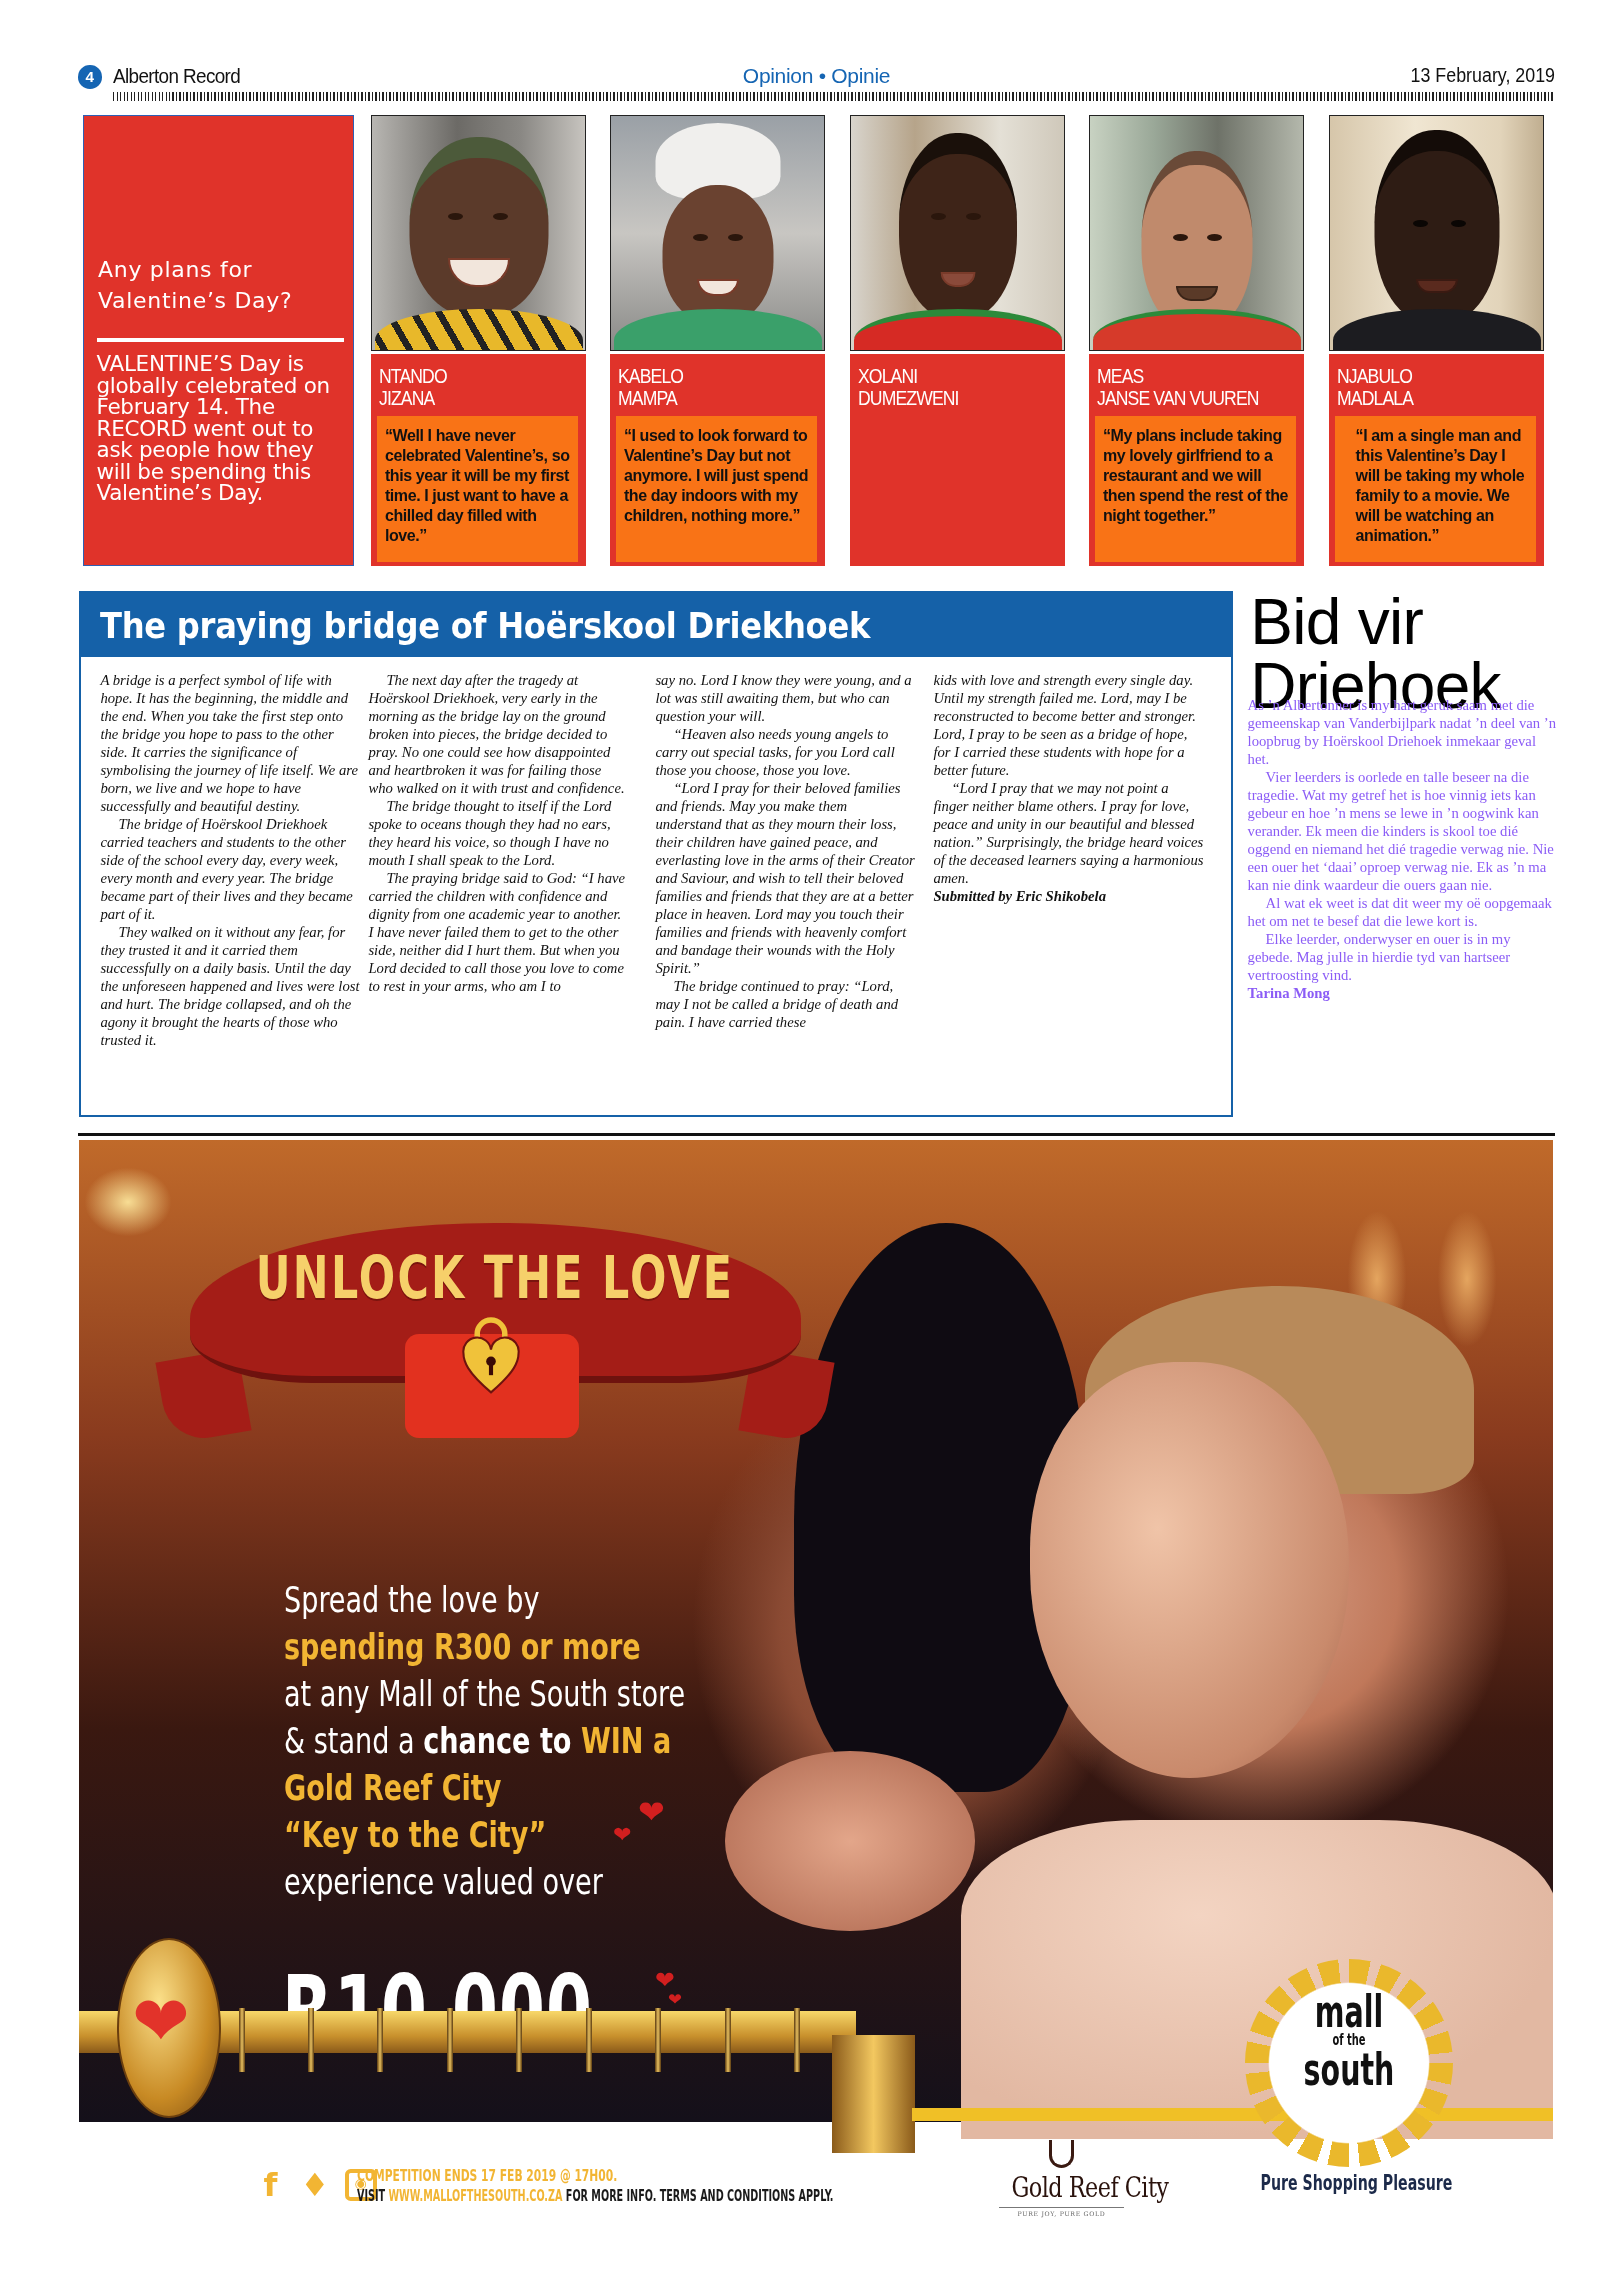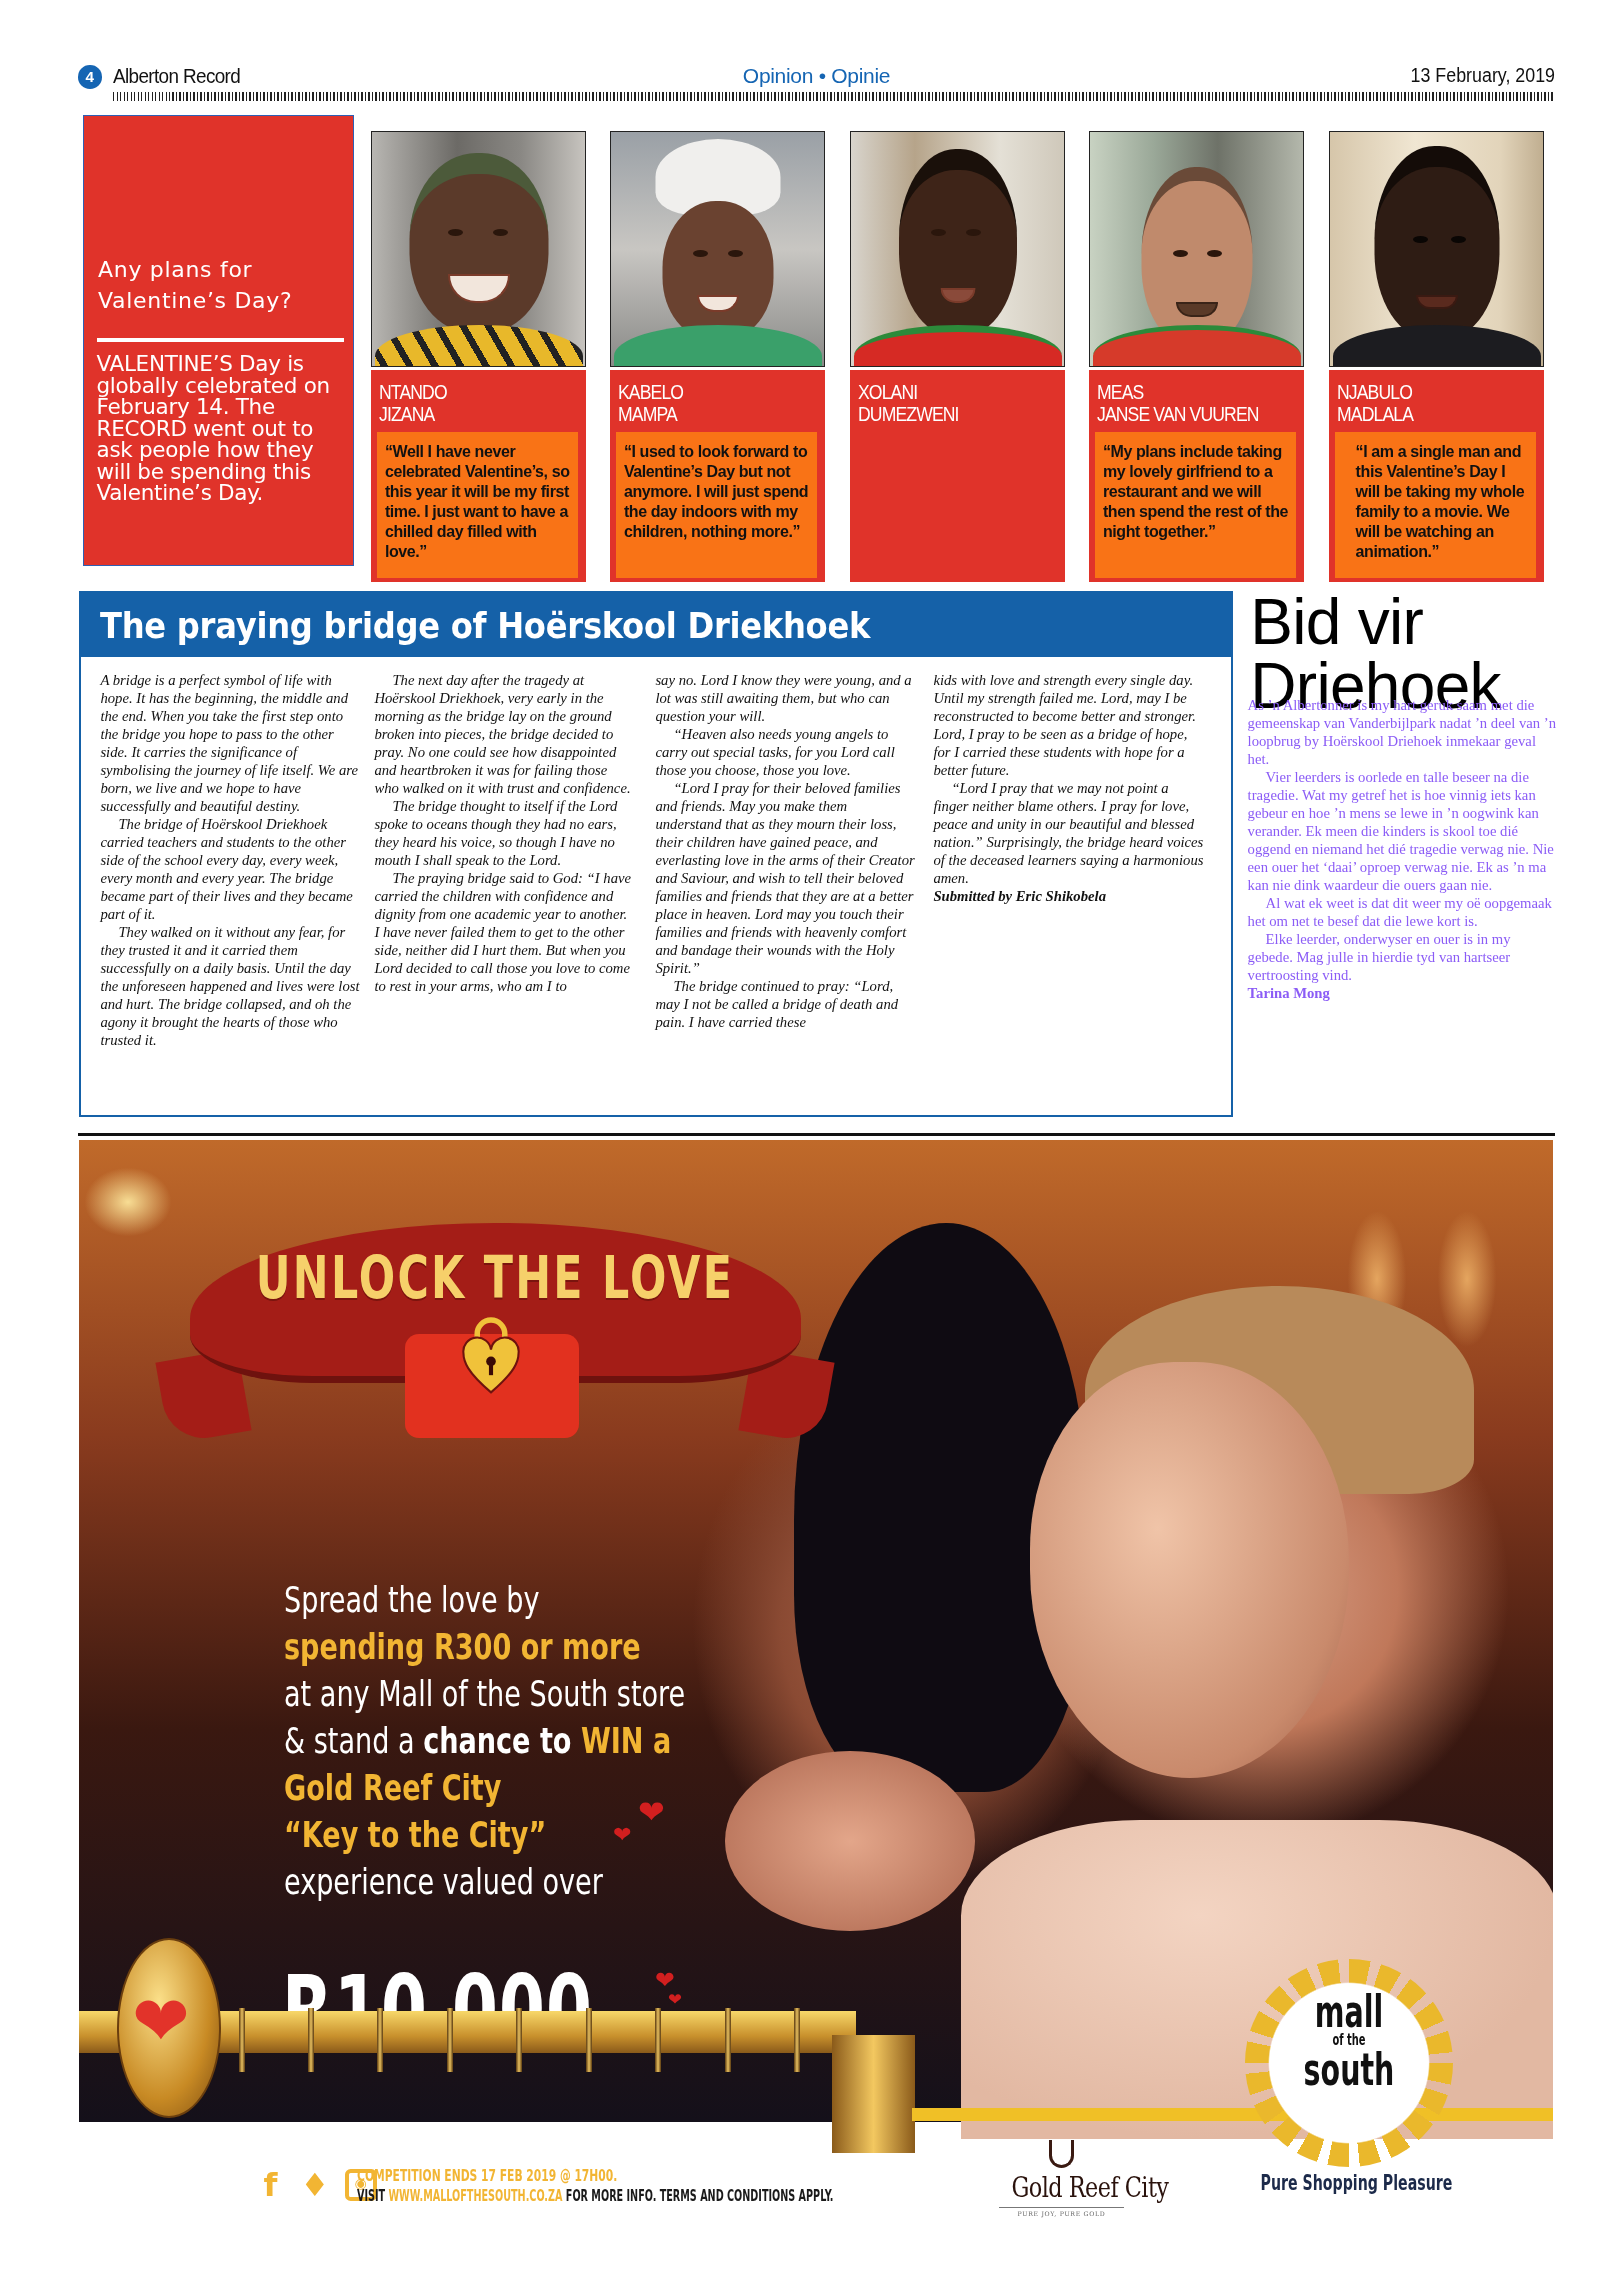--- a/index.html
+++ b/index.html
@@ -16,21 +16,21 @@
   .rule-hatch { position: absolute; left: 35px; right: 0; top: 30.5px; height: 9.7px;
     background: repeating-linear-gradient(90deg, #222 0 1.4px, #fff 1.4px 3.5px); }
 
   
   .intro-box { position: absolute; left: 83px; top: 115px; width: 271px; height: 451px; background: #e0332a; border: 1.4px solid #2f5fb4; color: #fff; }
   .intro-q { position: absolute; left: 14px; top: 139px; width: 243px; font: 22px "DejaVu Sans", sans-serif; line-height: 30.5px; letter-spacing: 0.7px; }
   .intro-rule { position: absolute; left: 12.5px; top: 222px; width: 247px; height: 4.2px; background: #fff; }
   .intro-text { position: absolute; left: 12.5px; top: 237px; width: 250px; font: 21.5px "DejaVu Sans", sans-serif; line-height: 21.5px; letter-spacing: -0.3px; }
 
   .voxrow { position: absolute; left: 371px; top: 115px; width: 1183px; height: 451px; }
-  .vox { position: absolute; top: 16px; width: 215px; height: 534px; }
+  .vox { position: absolute; top: 0; width: 215px; height: 534px; }
   .vox-photo { position: absolute; left: 0; top: 0; width: 215px; height: 236px; border: 1.4px solid #222; overflow: hidden; }
   .vox-photo .bg { position: absolute; inset: 0; }
   .vox-photo .head { position: absolute; left: 50%; transform: translateX(-50%); border-radius: 48% 48% 45% 45%; }
   .vox-photo .shirt { position: absolute; left: 50%; bottom: -21px; transform: translateX(-50%); width: 208px; height: 62px; border-radius: 50% 50% 0 0; }
   .vox-photo .eye { position: absolute; width: 15.3px; height: 7px; background: #2a160c; border-radius: 50%; }
   .vox-photo .mouth { position: absolute; left: 50%; transform: translateX(-50%); background: #f2e6dc; border-radius: 0 0 28px 28px; border: 2.8px solid #7a3b2a; }
   .vox-card { position: absolute; left: 0; top: 239px; width: 215px; height: 212px; background: #e0332a; }
   .vox-name { position: absolute; left: 8.3px; top: 11px; width: 208px; color: #fff; font: 20px "Liberation Sans", sans-serif; line-height: 22px; letter-spacing: -1px; transform: scaleX(0.88); transform-origin: left; white-space: nowrap; }
   .vox-quote-box { position: absolute; left: 5.6px; top: 62px; width: 201px; height: 146px; background: #f97316; }
   .vox-quote { position: absolute; left: 8.3px; top: 9.7px; width: 191px; font: bold 16px "Liberation Sans", sans-serif; line-height: 20px; color: #111; letter-spacing: -0.4px; }
@@ -234,21 +234,21 @@
 <article class="article">
   <div class="article-head">
     <h1 class="article-title">The praying bridge of Hoërskool Driekhoek</h1>
   </div>
   <div class="cols">
     <div class="col" style="left:0">
       <p>A bridge is a perfect symbol of life with hope. It has the beginning, the middle and the end. When you take the first step onto the bridge you hope to pass to the other side. It carries the significance of symbolising the journey of life itself. We are born, we live and we hope to have successfully and beautiful destiny.</p>
       <p class="ind">The bridge of Hoërskool Driekhoek carried teachers and students to the other side of the school every day, every week, every month and every year. The bridge became part of their lives and they became part of it.</p>
       <p class="ind">They walked on it without any fear, for they trusted it and it carried them successfully on a daily basis. Until the day the unforeseen happened and lives were lost and hurt. The bridge collapsed, and oh the agony it brought the hearts of those who trusted it.</p>
     </div>
-    <div class="col" style="left:274px">
+    <div class="col" style="left:268px">
       <p class="ind">The next day after the tragedy at Hoërskool Driekhoek, very early in the morning as the bridge lay on the ground broken into pieces, the bridge decided to pray. No one could see how disappointed and heartbroken it was for failing those who walked on it with trust and confidence.</p>
       <p class="ind">The bridge thought to itself if the Lord spoke to oceans though they had no ears, they heard his voice, so though I have no mouth I shall speak to the Lord.</p>
       <p class="ind">The praying bridge said to God: “I have carried the children with confidence and dignity from one academic year to another. I have never failed them to get to the other side, neither did I hurt them. But when you Lord decided to call those you love to come to rest in your arms, who am I to</p>
     </div>
     <div class="col" style="left:555px">
       <p>say no. Lord I know they were young, and a lot was still awaiting them, but who can question your will.</p>
       <p class="ind">“Heaven also needs young angels to carry out special tasks, for you Lord call those you choose, those you love.</p>
       <p class="ind">“Lord I pray for their beloved families and friends. May you make them understand that as they mourn their loss, their children have gained peace, and everlasting love in the arms of their Creator and Saviour, and wish to tell their beloved families and friends that they are at a better place in heaven. Lord may you touch their families and friends with heavenly comfort and bandage their wounds with the Holy Spirit.”</p>
       <p class="ind">The bridge continued to pray: “Lord, may I not be called a bridge of death and pain. I have carried these</p>
     </div>

